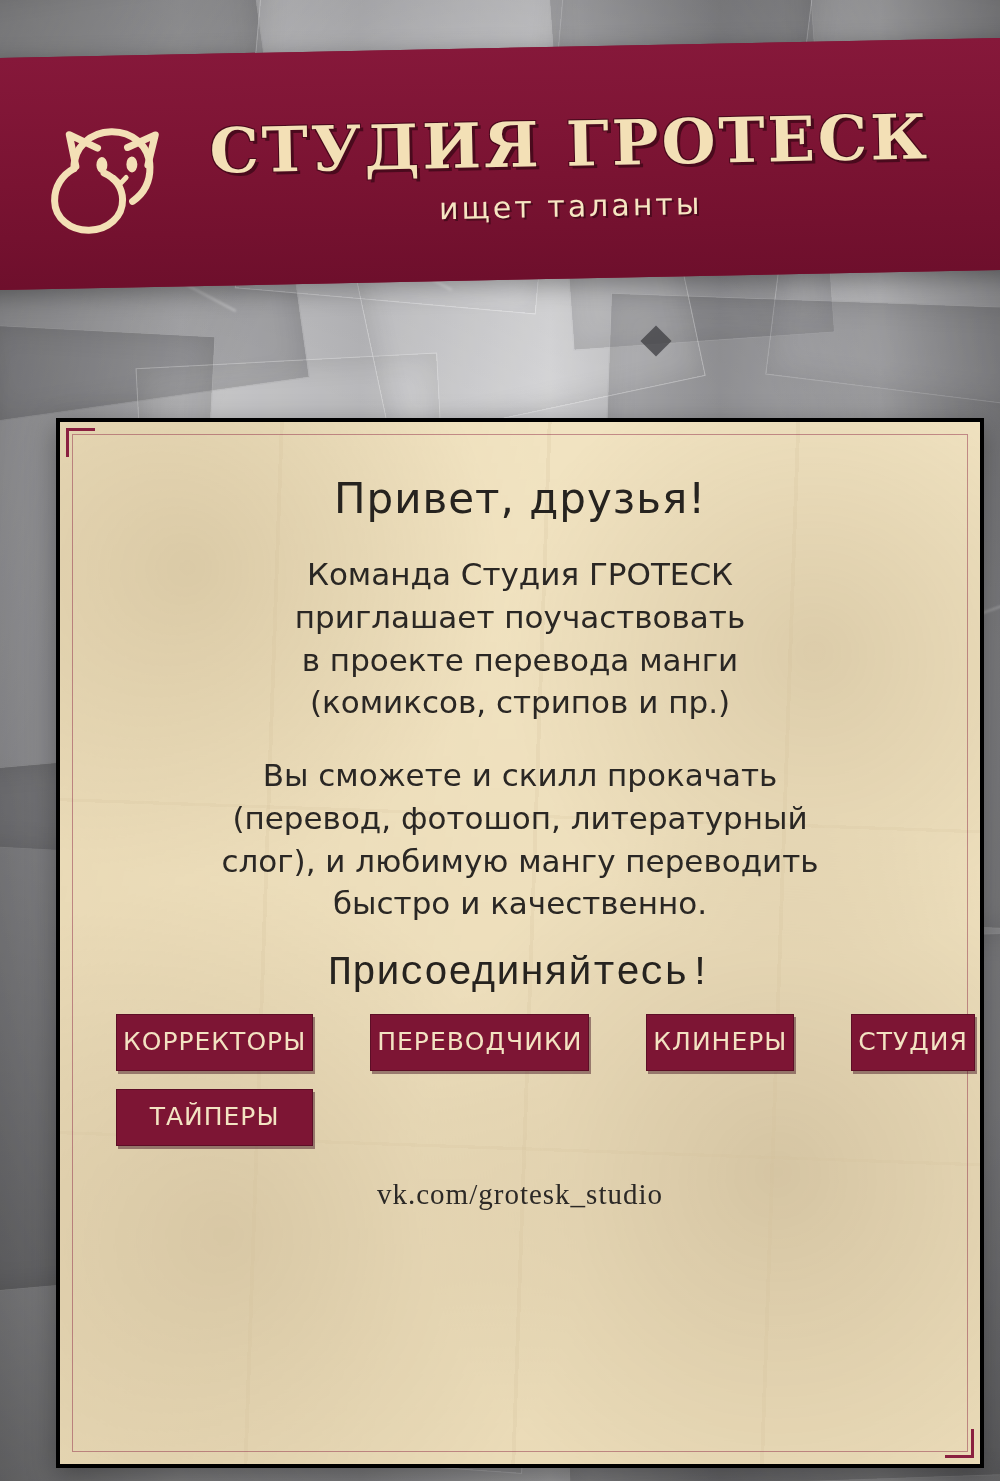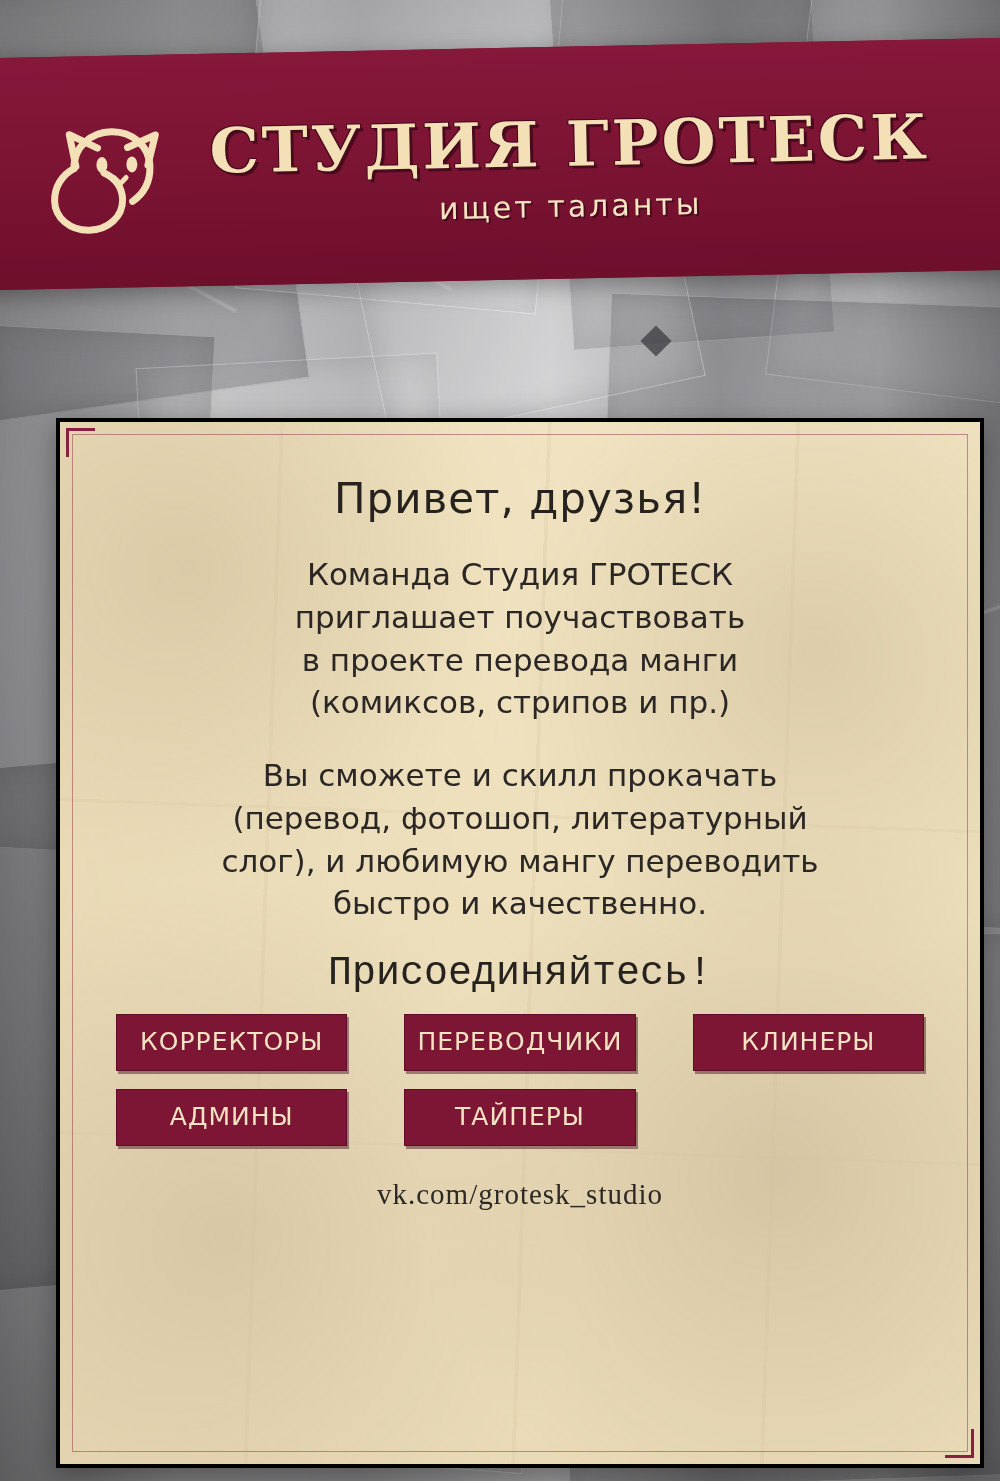--- a/index.html
+++ b/index.html
@@ -188,21 +188,21 @@
     margin: 6px 0 18px 0;
     color: #26231f;
     font-family: Liberation Mono, monospace;
   }
 
   
   .roles {
     position: relative;
     z-index: 3;
     display: grid;
-    grid-template-columns: repeat(3, 1fr);
+    grid-template-columns: repeat(4, 1fr);
     gap: 18px 57px;
     padding: 0 56px;
     margin-top: 4px;
   }
   .role-btn {
     background: #7d1534;
     color: #f3e3c2;
     border: 1px solid #5d0e26;
     font-family: "DejaVu Sans", sans-serif;
     font-size: 25px;
@@ -293,20 +293,20 @@
       <div class="greeting">Привет, друзья!</div>
       <p class="para">Команда Студия ГРОТЕСК<br>приглашает поучаствовать<br>в проекте перевода манги<br>(комиксов, стрипов и пр.)</p>
       <p class="para">Вы сможете и скилл прокачать<br>(перевод, фотошоп, литературный<br>слог), и любимую мангу переводить<br>быстро и качественно.</p>
       <div class="join">Присоединяйтесь!</div>
     </div>
 
     <div class="roles">
       <div class="role-btn">КОРРЕКТОРЫ</div>
       <div class="role-btn">ПЕРЕВОДЧИКИ</div>
       <div class="role-btn">КЛИНЕРЫ</div>
-      <div class="role-btn">АДМИНЫ</div>
+      <div class="role-btn">СТУДИЯ</div>
       <div class="role-btn">ТАЙПЕРЫ</div>
     </div>
 
     <a class="vk-link" href="#">vk.com/grotesk_studio</a>
   </div>
 
 </div>
 
 </body></html>

